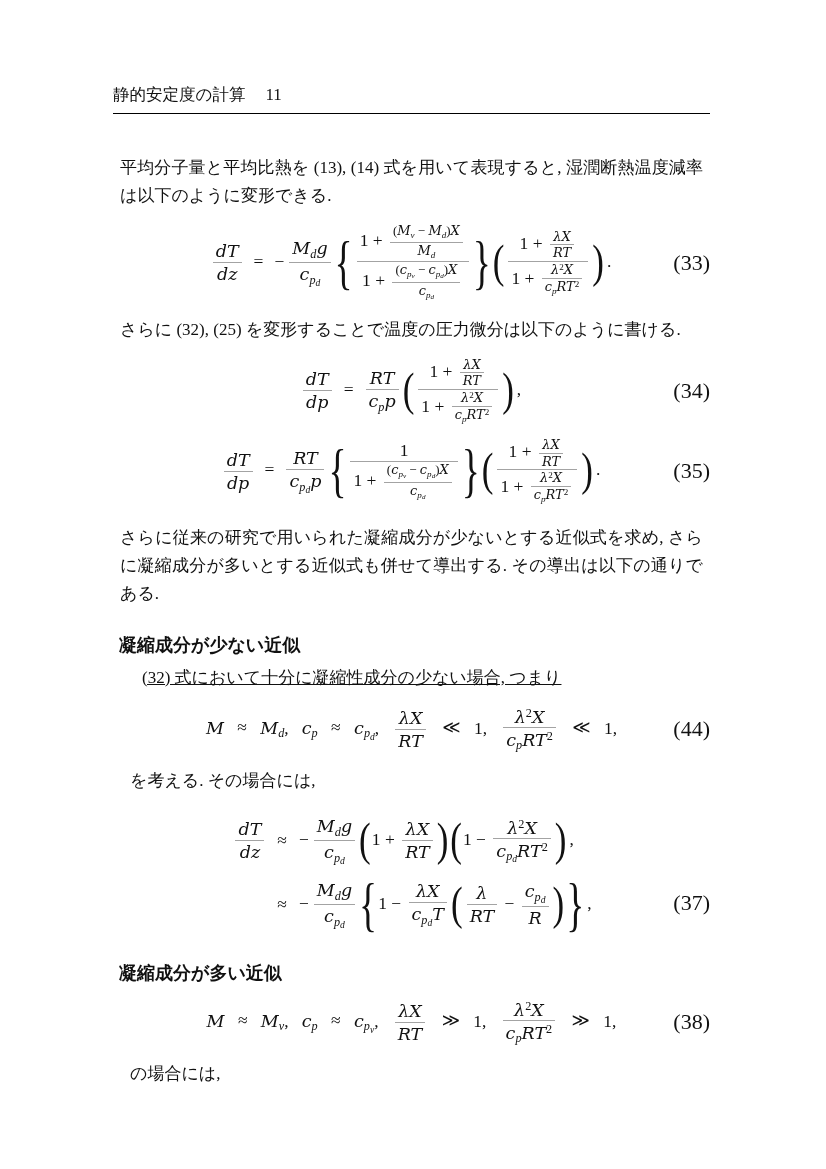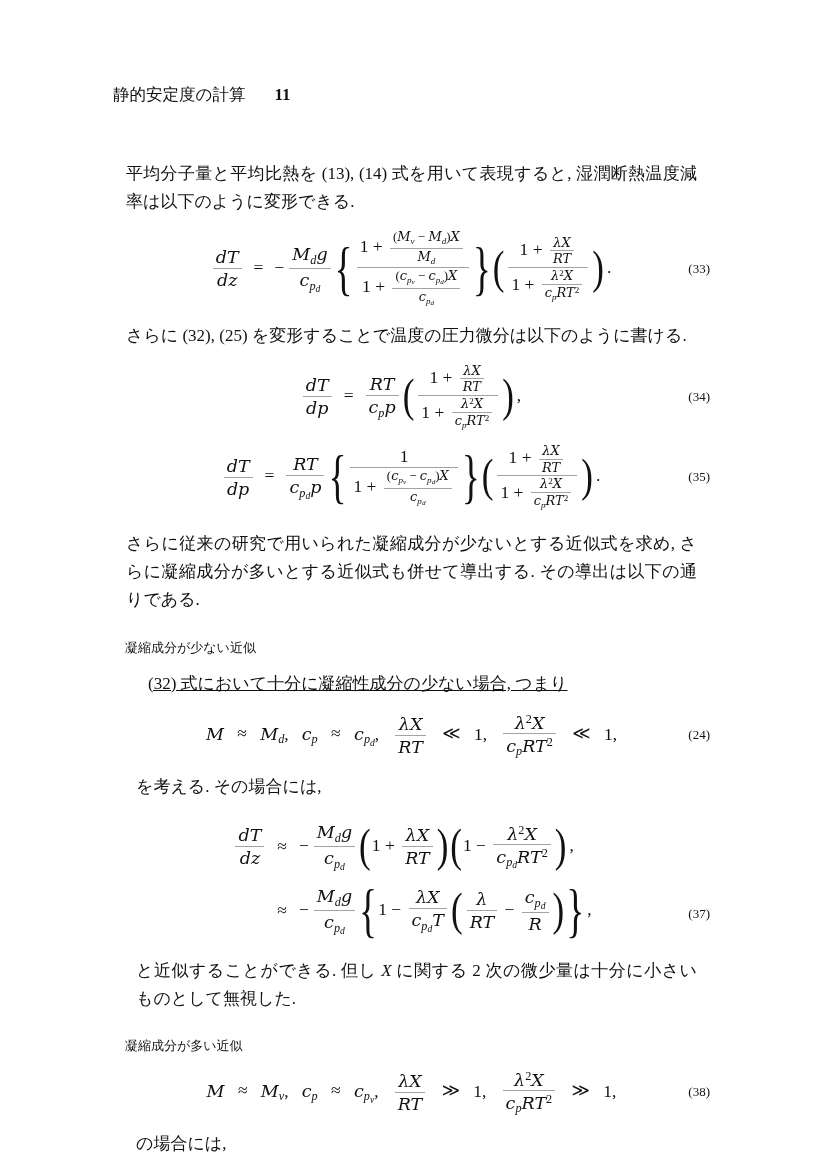--- a/index.html
+++ b/index.html
@@ -2,39 +2,39 @@
 <html><head>
 <meta charset="utf-8">
 <style>
   * { margin:0; padding:0; box-sizing:border-box; }
   html,body { background:#ffffff; }
   .page {
     width:826px; height:1169px; margin:0 auto; background:#ffffff;
     display:flex; flex-direction:column;
     padding:84px 116px 0 113px;
     font-family:"Liberation Serif","DejaVu Serif",serif;
-    color:#111; font-size:17px;align-items:flex-end;
+    color:#111; font-size:17px;
   }
   
   .hdr { display:flex; align-items:baseline; width:100%; }
   .hdr .doc-title { font-family:"Liberation Serif","DejaVu Serif",serif; font-size:16.5px; }
   .hdr .sec-title { margin-left:auto; font-family:"Liberation Sans","DejaVu Sans",sans-serif; font-weight:bold; font-size:16.5px; }
-  .hdr .pageno { margin-left:29px; font-weight:bold; font-size:17px; }
+  .hdr .pageno { margin-left:20px; font-weight:normal; font-size:17px; }
   .hdr-rule { border:none; border-top:1.4px solid #000; margin-top:7px; }
   
   .main { flex:1; padding-top:33px; }
-  p.para { line-height:1.65; text-align:justify; margin:13px; }
+  p.para { line-height:1.65; text-align:justify; margin:7px; }
   p.indent1 { text-indent:22px;text-decoration:underline; }
   p.indent2 { padding-left:10px; }
-  .subhead { font-family:"Liberation Sans","DejaVu Sans",sans-serif; font-weight:normal; font-size:13px; margin:24px 0 6px 12px; }
+  .subhead { font-family:"Liberation Sans","DejaVu Sans",sans-serif; font-weight:bold; font-size:18px; margin:24px 0 6px 6px; }
   
   .eqblock { position:relative; margin:14px 0; }
   .eqrow { display:flex; align-items:center; justify-content:center; min-height:40px; }
   .eqbody { text-align:center; }
-  .eqno { position:absolute; right:0; top:50%; transform:translateY(-50%); font-size:13px; }
+  .eqno { position:absolute; right:0; top:50%; transform:translateY(-50%); font-size:22px; }
   .eqno.low { top:auto; bottom:16%; transform:none; }
   .aligntbl { display:table; margin:0 auto; border-collapse:collapse; }
   .arow { display:table-row; }
   .ac { display:table-cell; vertical-align:middle; padding:7px 0; }
   .ac.al { min-width:38px; text-align:right; }
   .ac.am { padding:7px 10px; }
   .ac.ab { text-align:left; }
   
   .eqbody, .aligntbl { font-family:"Liberation Serif","DejaVu Serif",serif; font-size:17.5px; }
   .eqbody i, .aligntbl i { font-family:"DejaVu Serif","Liberation Serif",serif; font-style:italic; }
@@ -93,42 +93,41 @@
     <p class="para" style="margin-top:20px;">さらに従来の研究で用いられた凝縮成分が少ないとする近似式を求め, さらに凝縮成分が多いとする近似式も併せて導出する. その導出は以下の通りである.</p>
 
     <div class="subhead">凝縮成分が少ない近似</div>
 
     <p class="para indent1">(32) 式において十分に凝縮性成分の少ない場合, つまり</p>
 
     <div class="eqblock">
       <div class="eqrow">
           <span class="eqbody"><i>M</i> <span class="rel">≈</span> <i>M</i><span class="vs">d</span>,&nbsp;&nbsp;&nbsp;<i>c</i><span class="vs">p</span> <span class="rel">≈</span> <i>c</i><span class="vs">p</span><span class="vss">d</span>,&nbsp;&nbsp;&nbsp;<span class="fr"><span class="nu"><i>λX</i></span><span class="de"><i>RT</i></span></span> <span class="rel">≪</span> 1,&nbsp;&nbsp;&nbsp;<span class="fr"><span class="nu"><i>λ</i><span class="vp">2</span><i>X</i></span><span class="de"><i>c</i><span class="vs">p</span><i>RT</i><span class="vp">2</span></span></span> <span class="rel">≪</span> 1,</span>
         </div>
-      <span class="eqno">(24)</span>
+      <span class="eqno">(44)</span>
     </div>
 
     <p class="para indent2">を考える. その場合には,</p>
 
     <div class="eqblock">
       <div class="aligntbl">
         <div class="arow">
           <div class="ac al"><span class="fr"><span class="nu"><i>dT</i></span><span class="de"><i>dz</i></span></span></div>
           <div class="ac am">≈</div>
           <div class="ac ab"><span class="mo">−</span><span class="fr"><span class="nu"><i>M</i><span class="vs">d</span><i>g</i></span><span class="de"><i>c</i><span class="vs">p</span><span class="vss">d</span></span></span><span class="dl z2">(</span><span class="ib">1 + <span class="fr"><span class="nu"><i>λX</i></span><span class="de"><i>RT</i></span></span></span><span class="dl z2">)</span><span class="dl z2">(</span><span class="ib">1 − <span class="fr"><span class="nu"><i>λ</i><span class="vp">2</span><i>X</i></span><span class="de"><i>c</i><span class="vs">p</span><span class="vss">d</span><i>RT</i><span class="vp">2</span></span></span></span><span class="dl z2">)</span><span class="mo">,</span></div>
         </div>
         <div class="arow">
           <div class="ac al"></div>
           <div class="ac am">≈</div>
           <div class="ac ab"><span class="mo">−</span><span class="fr"><span class="nu"><i>M</i><span class="vs">d</span><i>g</i></span><span class="de"><i>c</i><span class="vs">p</span><span class="vss">d</span></span></span><span class="dl z3">{</span><span class="ib">1 − <span class="fr"><span class="nu"><i>λX</i></span><span class="de"><i>c</i><span class="vs">p</span><span class="vss">d</span><i>T</i></span></span></span><span class="dl z2">(</span><span class="ib"><span class="fr"><span class="nu"><i>λ</i></span><span class="de"><i>RT</i></span></span> − <span class="fr"><span class="nu"><i>c</i><span class="vs">p</span><span class="vss">d</span></span><span class="de"><i>R</i></span></span></span><span class="dl z2">)</span><span class="dl z3">}</span><span class="mo">,</span></div>
         </div>
       </div>
       <span class="eqno low">(37)</span>
     </div>
 
-    <p class="para indent2">と近似することができる. 但し <i>X</i> に関する 2 次の微少量は十分に小さいものとして無視した.</p>
 
     <div class="subhead">凝縮成分が多い近似</div>
 
 
     <div class="eqblock">
       <div class="eqrow">
           <span class="eqbody"><i>M</i> <span class="rel">≈</span> <i>M</i><span class="vs">v</span>,&nbsp;&nbsp;&nbsp;<i>c</i><span class="vs">p</span> <span class="rel">≈</span> <i>c</i><span class="vs">p</span><span class="vss">v</span>,&nbsp;&nbsp;&nbsp;<span class="fr"><span class="nu"><i>λX</i></span><span class="de"><i>RT</i></span></span> <span class="rel">≫</span> 1,&nbsp;&nbsp;&nbsp;<span class="fr"><span class="nu"><i>λ</i><span class="vp">2</span><i>X</i></span><span class="de"><i>c</i><span class="vs">p</span><i>RT</i><span class="vp">2</span></span></span> <span class="rel">≫</span> 1,</span>
         </div>
       <span class="eqno">(38)</span>
     </div>

